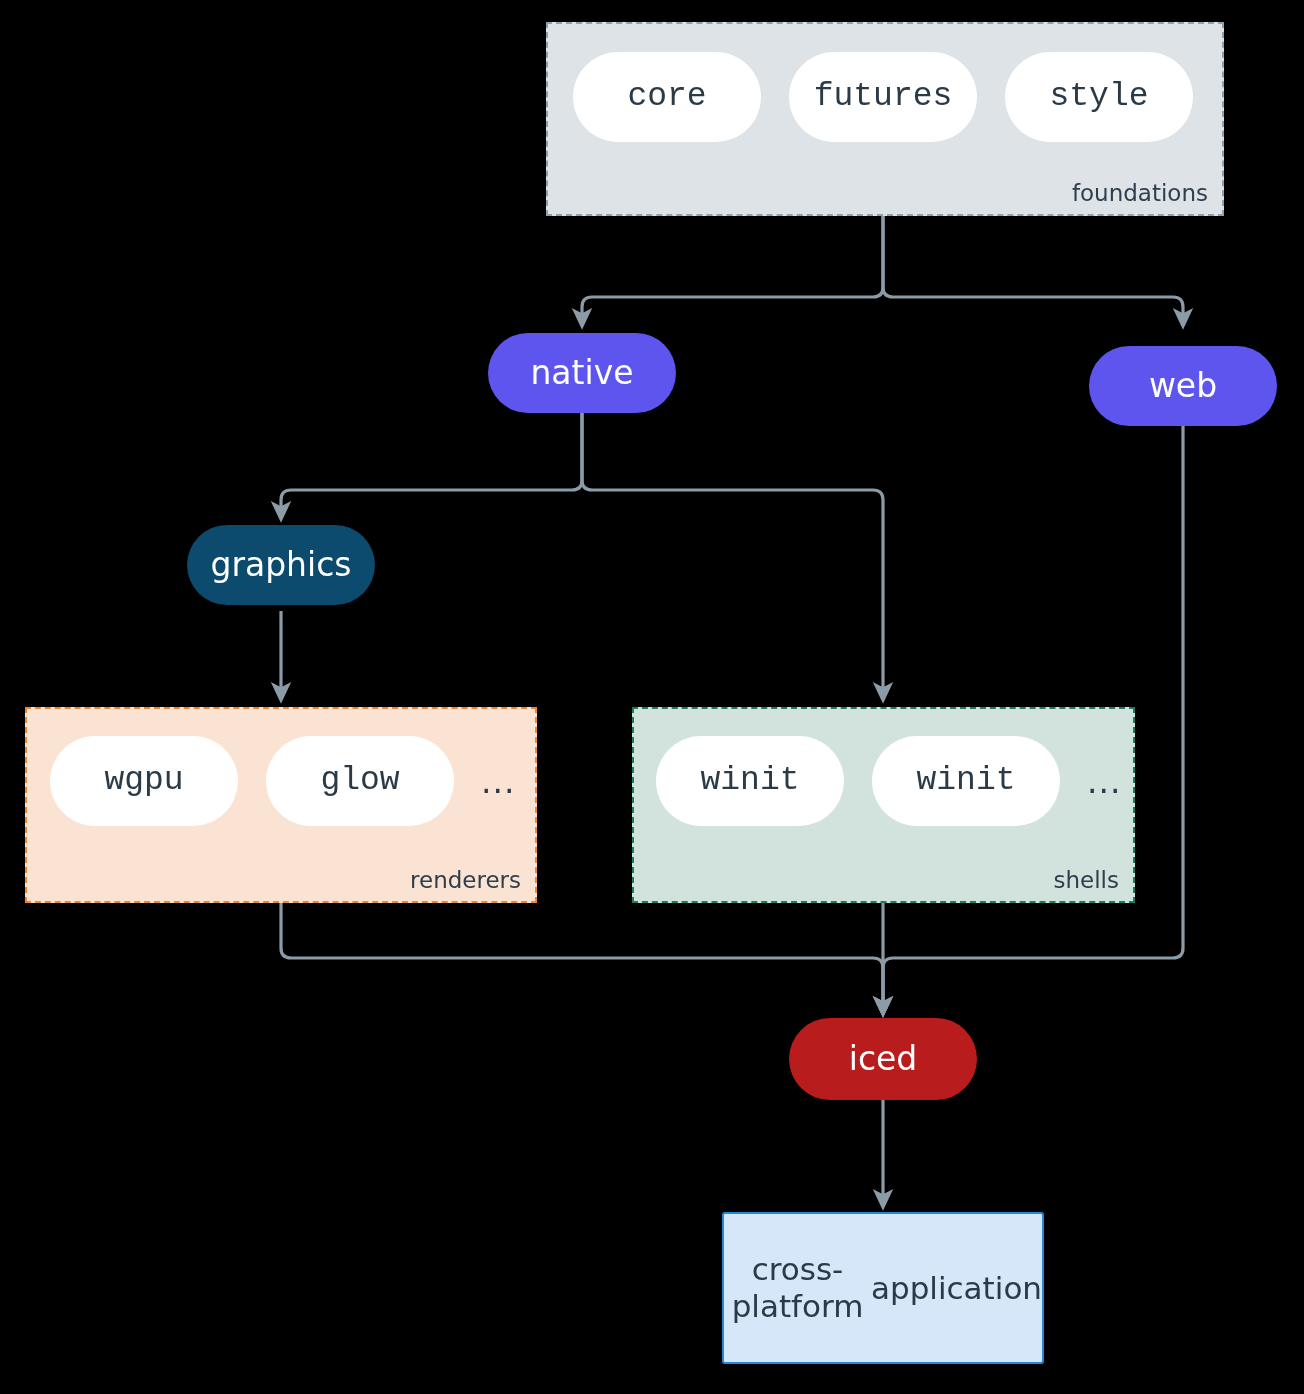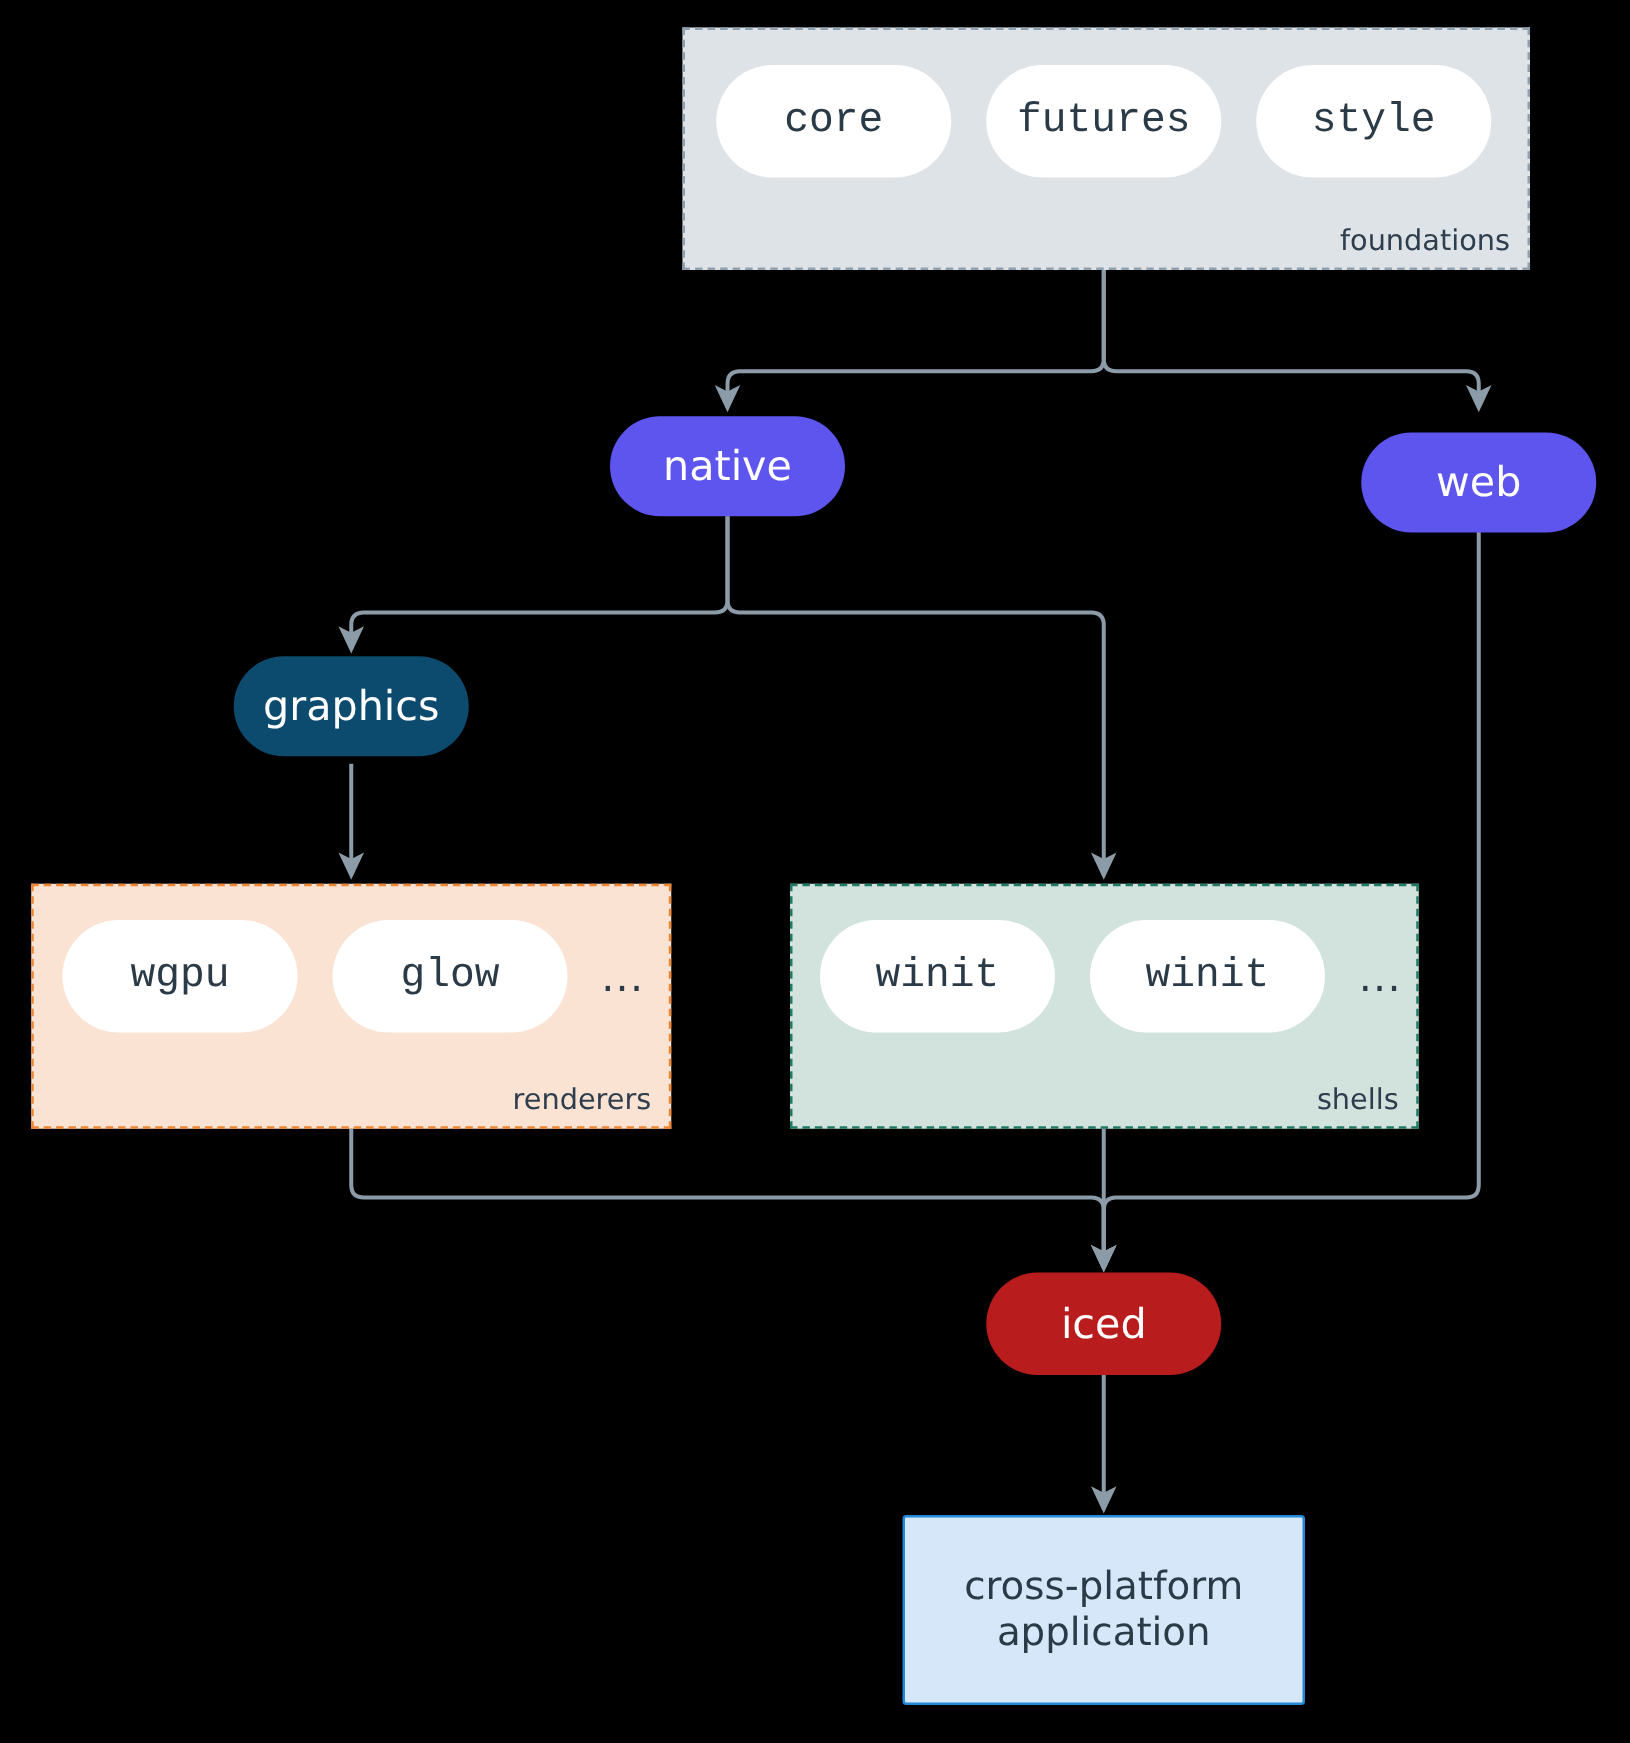--- a/index.html
+++ b/index.html
@@ -74,21 +74,21 @@
   }
   .pill-purple { background: #5D55EE; }
   .pill-orange { background: #0c4a6e; }
   .pill-blue   { background: #b91c1c; }
   .rect-box {
     background: #D5E7F8;
     border: 2px solid #2388D6;
     border-radius: 3px;
     color: #2B3A47;
     font-size: 31px;
-    flex-direction: column;
+    flex-direction: row;
   }
   .ellipsis {
     position: absolute;
     font-size: 33px;
     color: #2B3A47;
     letter-spacing: 1px;
   }
 </style>
 </head>
 <body>

